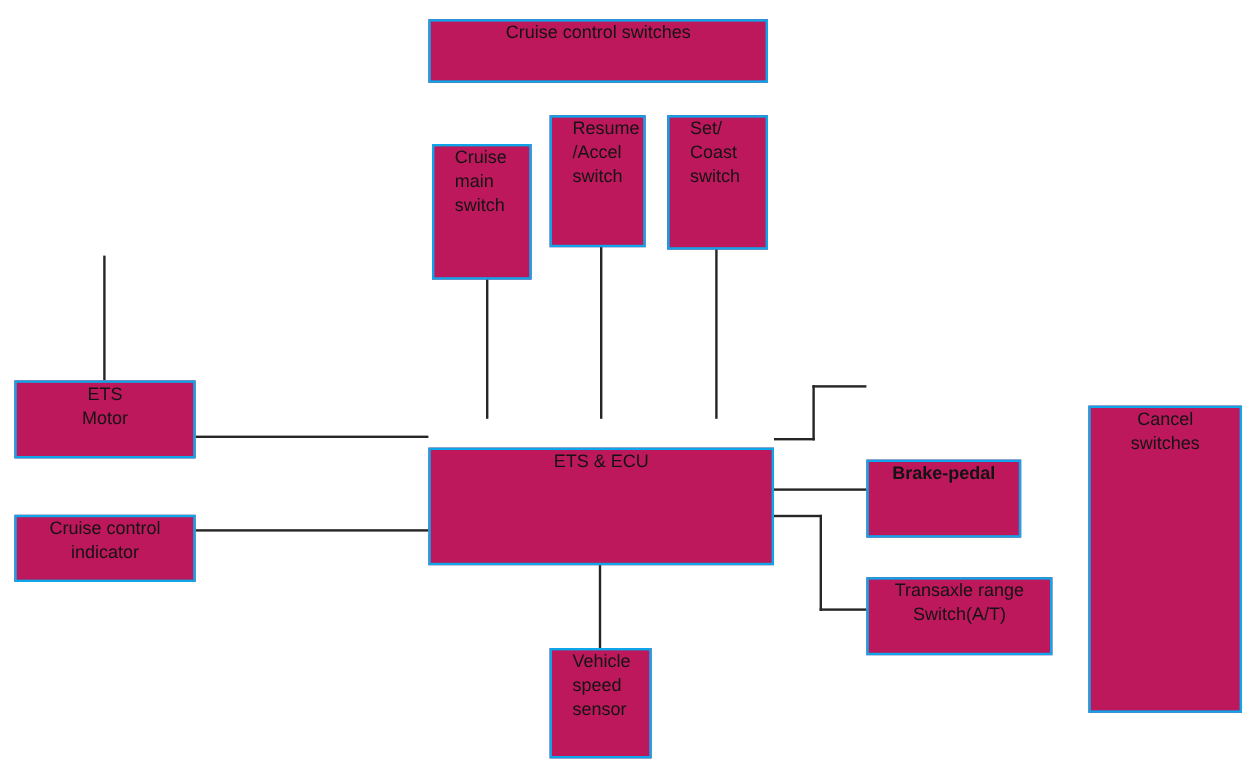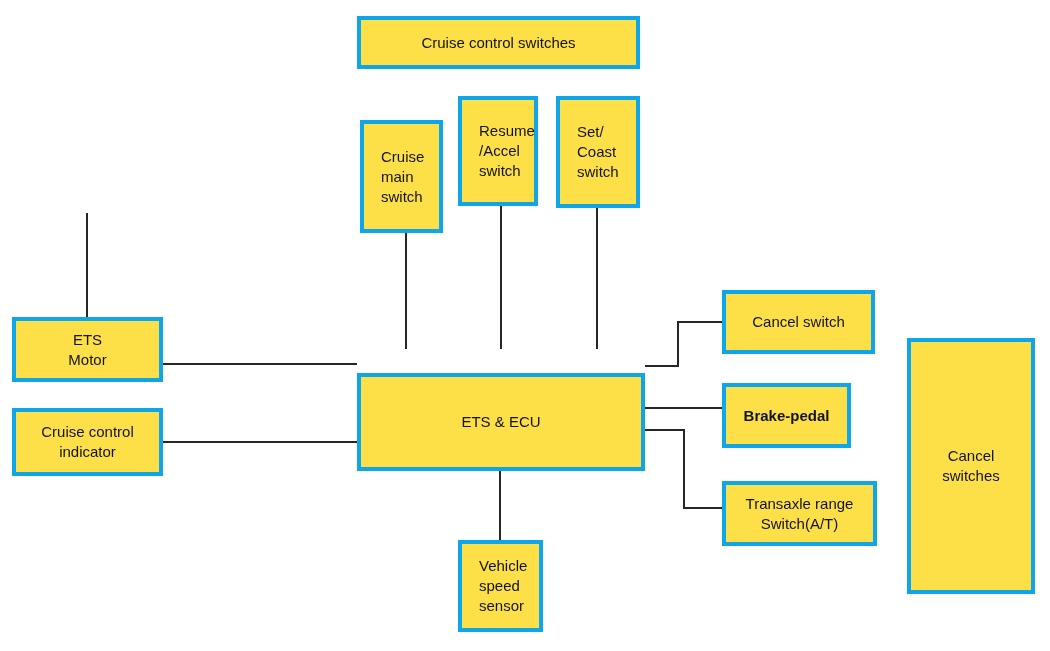--- a/index.html
+++ b/index.html
@@ -10,24 +10,24 @@
   }
   .canvas {
     position: relative;
     width: 1050px;
     height: 651px;
     background: #ffffff;
     overflow: hidden;
   }
   .node {
     position: absolute;
-    border: 4px solid #0ea5e9;
-    background: #fde047;
+    border: 2px solid #0ea5e9;
+    background: #be185d;
     display: flex;
-    align-items: center;
+    align-items: flex-start;
     font-size: 15px;
     line-height: 20px;
     color: #131313;
   }
   .node.center {
     justify-content: center;
     text-align: center;
   }
   .node.left {
     justify-content: flex-start;
@@ -83,38 +83,35 @@
 Coast
 switch</span>
   </div>
 
 
   <div class="node center" style="left:12px; top:317px; width:151px; height:65px;">
     <span class="node-label">ETS
 Motor</span>
   </div>
 
-  <div class="node center" style="left:12px; top:408px; width:151px; height:68px;">
+  <div class="node center" style="left:12px; top:429px; width:151px; height:56px;">
     <span class="node-label">Cruise control
 indicator</span>
   </div>
 
   <div class="node center" style="left:357px; top:349px; width:288px; height:98px;margin-top:24px;">
     <span class="node-label">ETS &amp; ECU</span>
   </div>
 
   <div class="node left" style="left:458px; top:540px; width:85px; height:92px;">
     <span class="node-label">Vehicle
 speed
 sensor</span>
   </div>
 
-  <div class="node center" style="left:722px; top:290px; width:153px; height:64px;">
-    <span class="node-label">Cancel switch</span>
-  </div>
 
   <div class="node center" style="left:722px; top:383px; width:129px; height:65px;font-weight:bold;">
     <span class="node-label">Brake-pedal</span>
   </div>
 
   <div class="node center" style="left:722px; top:481px; width:155px; height:65px;">
     <span class="node-label">Transaxle range
 Switch(A/T)</span>
   </div>
 

